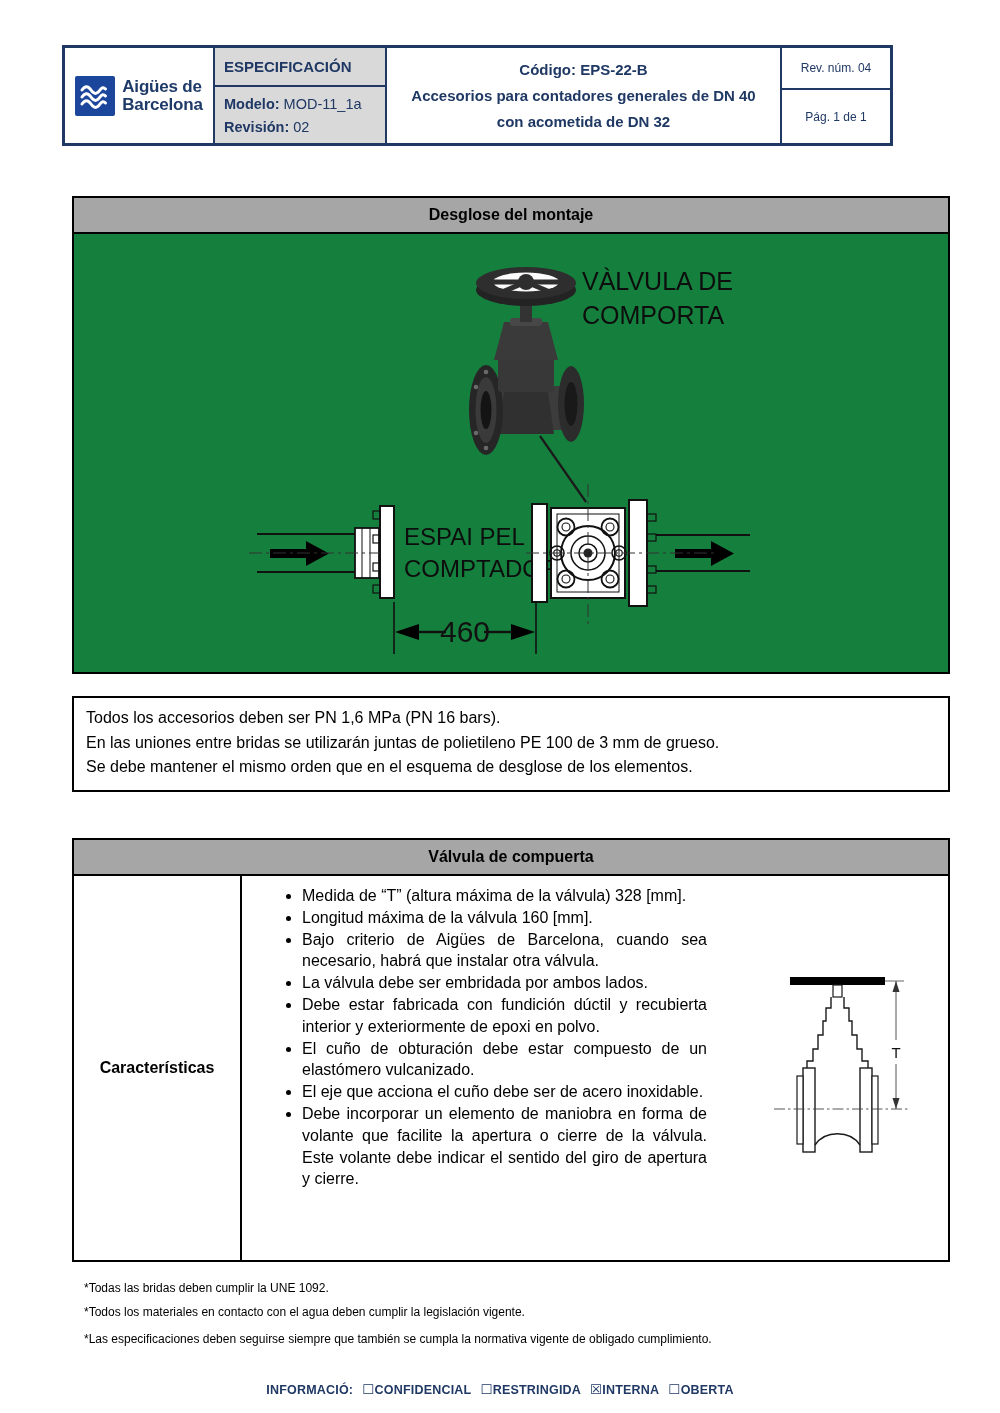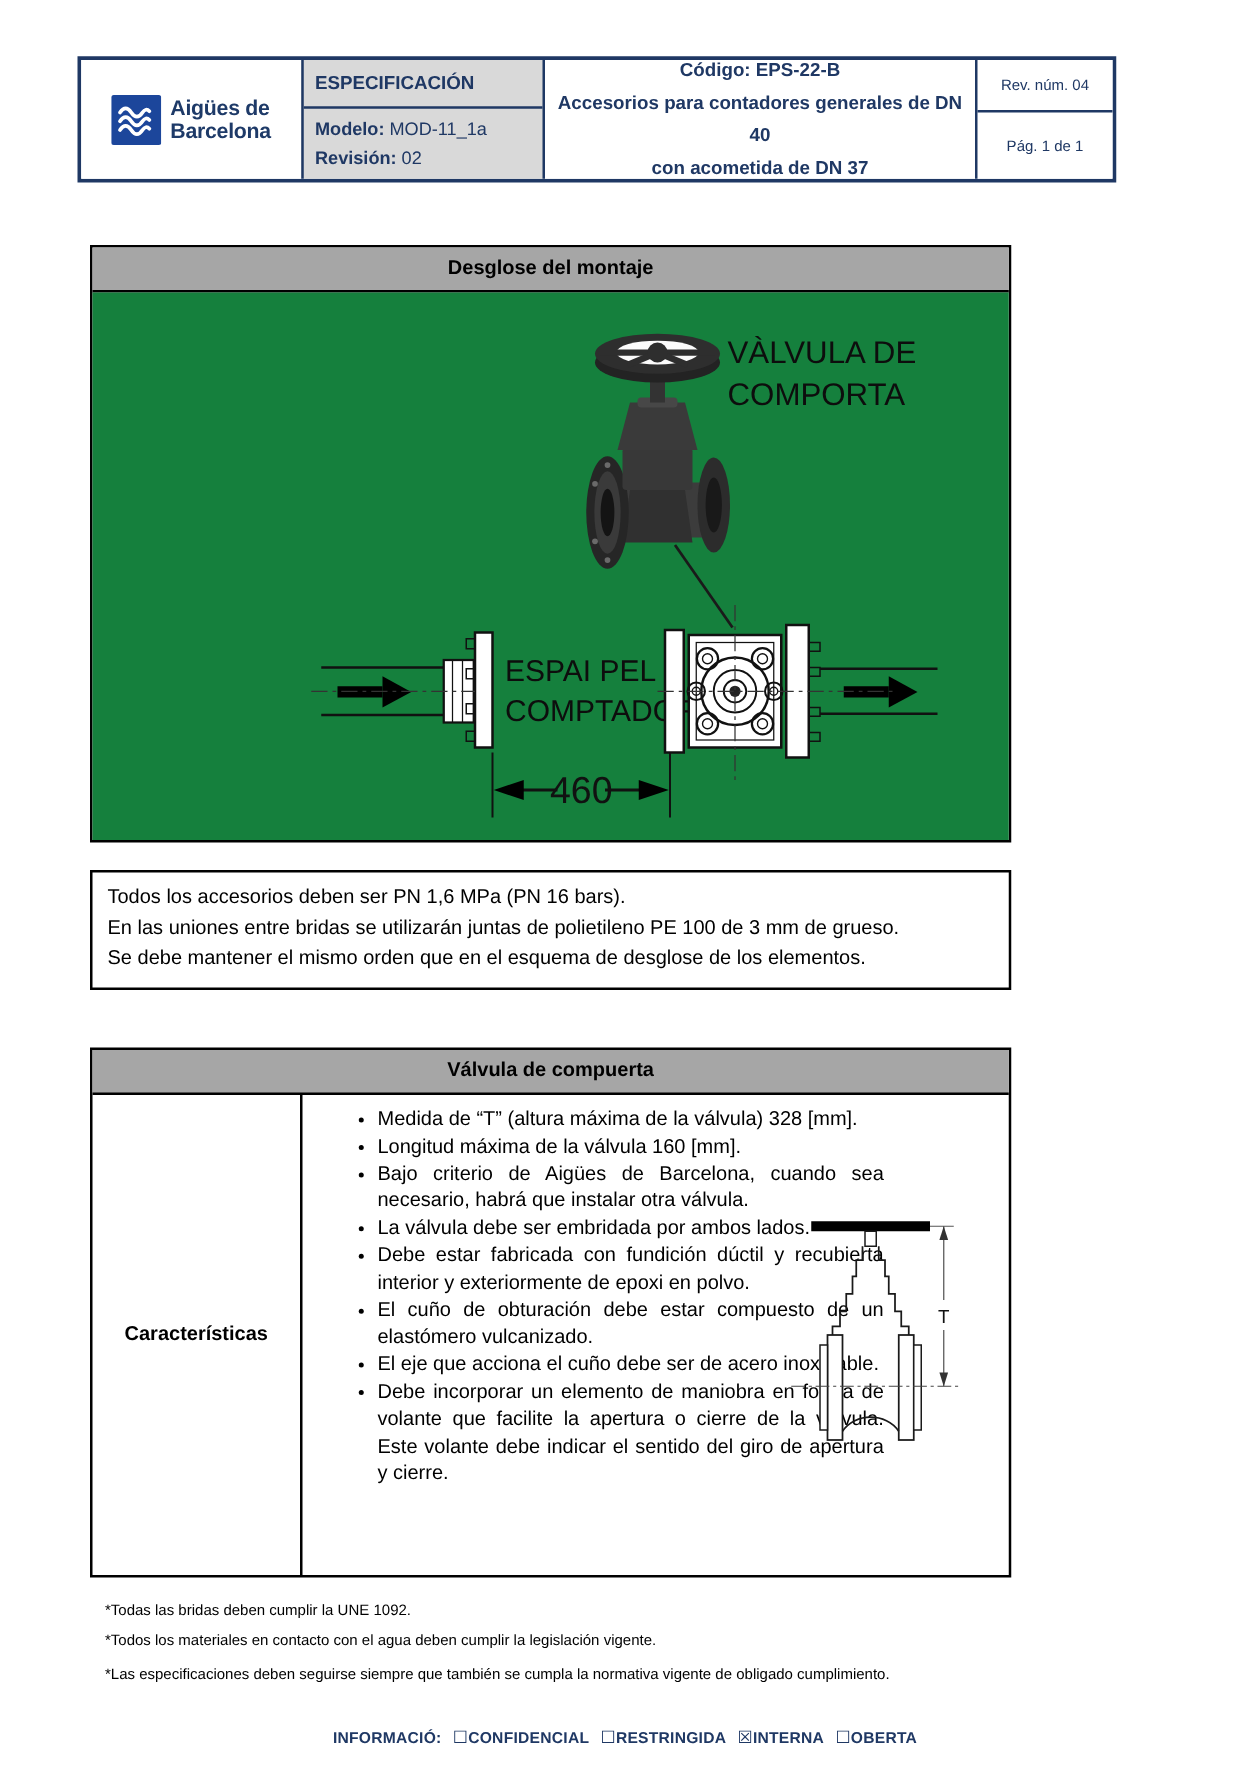--- a/index.html
+++ b/index.html
@@ -5,34 +5,34 @@
   * { margin:0; padding:0; box-sizing:border-box; }
   html,body { background:#ffffff; }
   body { font-family:"Liberation Sans", sans-serif; }
   .page { position:relative; width:1000px; height:1413px; background:#ffffff; overflow:hidden; }
 
   
   .header-box{
     position:absolute; left:62px; top:45px; width:831px; height:101px;
     border:3px solid #1F3864; display:flex; color:#1F3864; background:#fff;
   }
-  .logo-cell{ width:176px; display:flex; align-items:center; justify-content:center; gap:7px; background:#fff; }
+  .logo-cell{ width:148px; display:flex; align-items:center; justify-content:center; gap:7px; background:#fff; }
   .logo-mark{ width:40px; height:40px; flex:0 0 40px; }
   .logo-text{ font-weight:bold; font-size:17px; line-height:18px; color:#1E3A68; letter-spacing:-0.2px; }
-  .spec-cell{ width:195px; background:#D9D9D9; border-left:2px solid #1F3864; border-right:2px solid #1F3864; display:flex; flex-direction:column; }
+  .spec-cell{ width:174px; background:#D9D9D9; border-left:2px solid #1F3864; border-right:2px solid #1F3864; display:flex; flex-direction:column; }
   .spec-title{ height:39px; border-bottom:2px solid #1F3864; font-weight:bold; font-size:15px; display:flex; align-items:center; padding-left:9px; }
   .spec-meta{ flex:1; padding:6px 0 0 9px; font-size:14.5px; line-height:23px; }
   .spec-meta b{ font-weight:bold; }
   .title-cell{ flex:1; display:flex; flex-direction:column; align-items:center; justify-content:center; font-weight:bold; font-size:15px; line-height:26px; text-align:center; background:#fff; }
   .rev-cell{ width:110px; border-left:2px solid #1F3864; display:flex; flex-direction:column; font-size:12px; background:#fff; }
   .rev-num{ height:42px; border-bottom:2px solid #1F3864; display:flex; align-items:center; justify-content:center; }
   .page-num{ flex:1; display:flex; align-items:center; justify-content:center; }
 
   
-  .section{ position:absolute; left:72px; width:737px; border:2px solid #000; background:#fff; }
+  .section{ position:absolute; left:72px; width:878px; border:2px solid #000; background:#fff; }
   .section-header{ height:36px; background:#A6A6A6; border-bottom:2px solid #000; display:flex; align-items:center; justify-content:center; font-weight:bold; font-size:16px; color:#000; }
 
   #desglose{ top:196px; }
   .diagram-body{ position:relative; height:438px; background:#15803d; }
 
   #requisitos{ top:696px; }
   .req-body{ padding:8px 12px 10px 12px; font-size:16px; line-height:24.5px; color:#000; }
 
   #valvula{ top:838px; }
   .valv-body{ position:relative; display:flex; height:384px; }
@@ -75,21 +75,21 @@
     <div class="spec-cell">
       <div class="spec-title">ESPECIFICACIÓN</div>
       <div class="spec-meta">
         <div><b>Modelo:</b> <span>MOD-11_1a</span></div>
         <div><b>Revisión:</b> <span>02</span></div>
       </div>
     </div>
     <div class="title-cell">
       <div>Código: EPS-22-B</div>
       <div>Accesorios para contadores generales de DN 40</div>
-      <div>con acometida de DN 37</div>
+      <div>con acometida de DN 32</div>
     </div>
     <div class="rev-cell">
       <div class="rev-num">Rev. núm. 04</div>
       <div class="page-num">Pág. 1 de 1</div>
     </div>
   </div>
 
   <div class="section" id="desglose">
     <div class="section-header">Desglose del montaje</div>
     <div class="diagram-body">

